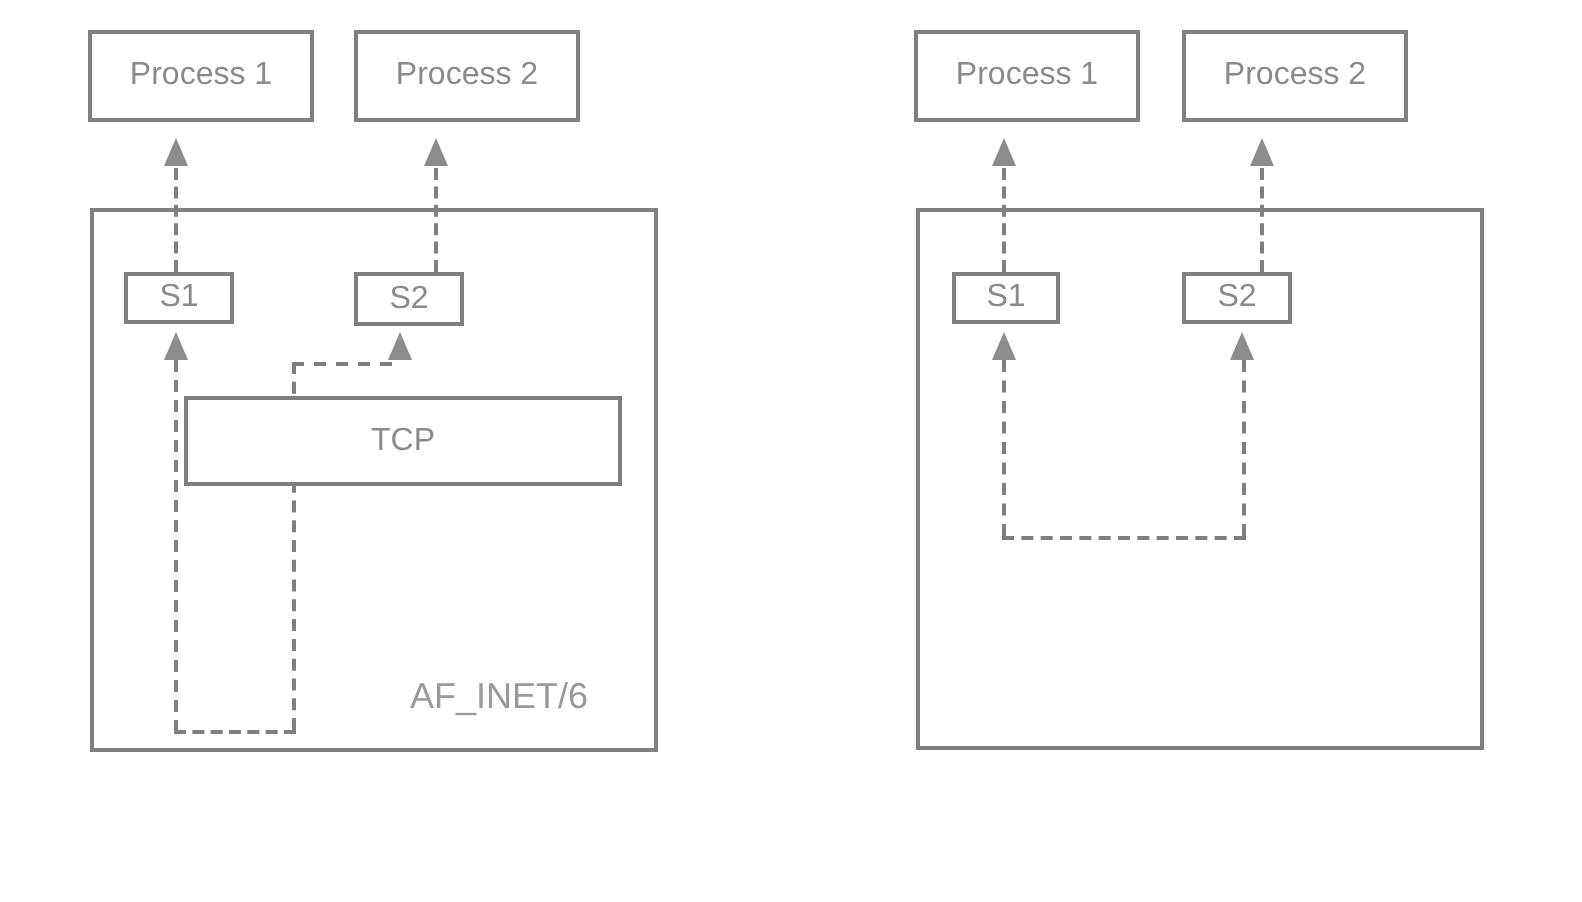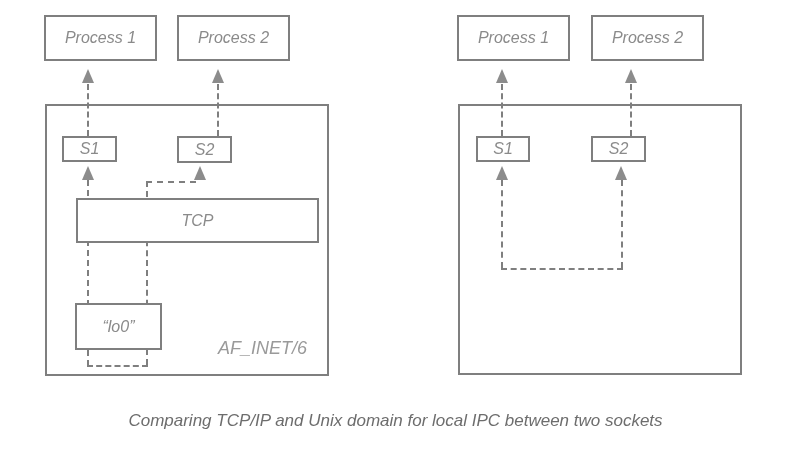--- a/index.html
+++ b/index.html
@@ -3,21 +3,21 @@
 <meta charset="utf-8">
 <style>
   :root {
     --line: #7f7f7f;
     --box-text: #8a8a8a;
     --af-text: #9a9a9a;
     --caption-text: #6d6d6d;
     --arrow: #8c8c8c;
     --bg: #ffffff;
   }
-  * { margin: 0; padding: 0; box-sizing: border-box; font-style: italic; }
+  * { margin: 0; padding: 0; box-sizing: border-box; }
   html, body { background: var(--bg); }
   .canvas {
     position: relative;
     width: 791px;
     height: 451px;
     background: var(--bg);
     font-family: "Liberation Sans", sans-serif;
     overflow: hidden;
   }
   .box {
@@ -82,24 +82,23 @@
 <div class="canvas">
 
   <div class="box" style="left:44px; top:15px; width:113px; height:46px;">Process 1</div>
   <div class="box" style="left:177px; top:15px; width:113px; height:46px;">Process 2</div>
 
   <div class="container-box" style="left:45px; top:104px; width:284px; height:272px;"></div>
 
   <div class="box" style="left:62px; top:136px; width:55px; height:26px;">S1</div>
   <div class="box" style="left:177px; top:136px; width:55px; height:27px;">S2</div>
 
-  <div class="box" style="left:76px; top:198px; width:243px; height:45px;">TCP</div>
-  <div class="box" style="left:75px; top:303px; width:87px; height:47px;">“lo0”</div>
+  <div class="box" style="left:92px; top:198px; width:219px; height:45px;">TCP</div>
 
-  <div class="af-label" style="left:218px; top:338px;">AF_INET/6</div>
+  <div class="af-label" style="left:205px; top:338px;">AF_INET/6</div>
 
   <div class="arrow-up" style="left:82px; top:69px;"></div>
   <div class="vdash" style="left:87px; top:84px; height:52px;"></div>
 
   <div class="arrow-up" style="left:212px; top:69px;"></div>
   <div class="vdash" style="left:217px; top:84px; height:52px;"></div>
 
   <div class="arrow-up" style="left:82px; top:166px;"></div>
   <div class="vdash" style="left:87px; top:180px; height:186px;"></div>
   <div class="hdash" style="left:87px; top:365px; width:61px;"></div>
@@ -121,15 +120,14 @@
 
   <div class="arrow-up" style="left:625px; top:69px;"></div>
   <div class="vdash" style="left:630px; top:84px; height:52px;"></div>
 
   <div class="arrow-up" style="left:496px; top:166px;"></div>
   <div class="vdash" style="left:501px; top:180px; height:88px;"></div>
   <div class="hdash" style="left:501px; top:268px; width:122px;"></div>
   <div class="vdash" style="left:621px; top:180px; height:88px;"></div>
   <div class="arrow-up" style="left:615px; top:166px;"></div>
 
-  <div class="caption">Comparing TCP/IP and Unix domain for local IPC between two sockets</div>
 
 </div>
 
 </body></html>

